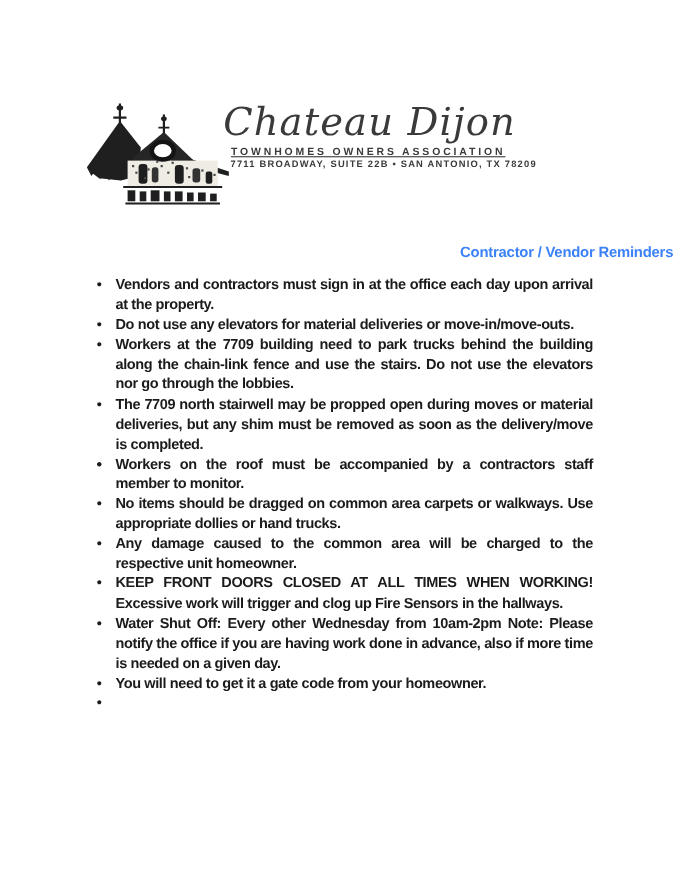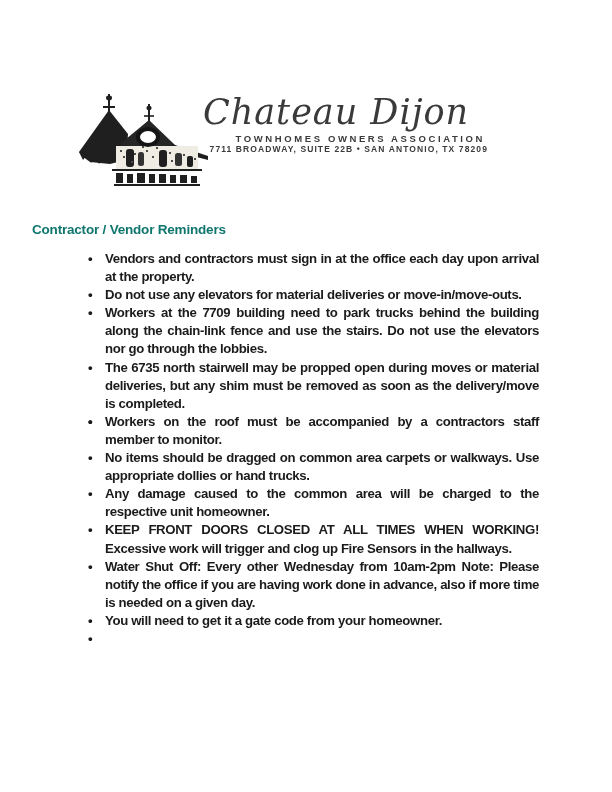--- a/index.html
+++ b/index.html
@@ -38,51 +38,52 @@
     font-size: 35px;
     letter-spacing: 1px;
     color: #3a3a3a;
     white-space: nowrap;
   }
   .brand-org {
     position: absolute;
     left: 210px;
     top: 133px;
     width: 275px;
-    text-align: right;
+    text-align: left;
     font-weight: 700;
     font-size: 9.5px;
     letter-spacing: 2.6px;
     color: #3a3a3a;
     white-space: nowrap;
+    text-decoration: underline;
   }
   .brand-address {
     position: absolute;
     left: 178px;
     top: 144px;
     width: 310px;
     text-align: right;
     font-weight: 700;
     font-size: 8.5px;
     letter-spacing: 1.1px;
     color: #3a3a3a;
     white-space: nowrap;
   }
 
   
   .doc-title {
     position: absolute;
     top: 222px;
     left: 0;
     right: 0;
-    text-align: left;
+    text-align: right;
     font-weight: 700;
     font-size: 13.5px;
     letter-spacing: -0.2px;
-    color: #0f766e;
+    color: #3b82f6;
     padding-left: 32px;
   }
   ul.reminders {
     position: absolute;
     top: 250px;
     left: 87px;
     width: 452px;
     margin: 0;
     padding: 0;
     list-style: none;
@@ -187,21 +188,21 @@
         <span>Do not use any elevators for material deliveries or move-in/move-outs.</span>
       </li>
 
       <li>
         <span class="bullet">•</span>
         <span>Workers at the 7709 building need to park trucks behind the building along the chain-link fence and use the stairs. Do not use the elevators nor go through the lobbies.</span>
       </li>
 
       <li>
         <span class="bullet">•</span>
-        <span>The 6735 north stairwell may be propped open during moves or material deliveries, but any shim must be removed as soon as the delivery/move is completed.</span>
+        <span>The 7709 north stairwell may be propped open during moves or material deliveries, but any shim must be removed as soon as the delivery/move is completed.</span>
       </li>
 
       <li>
         <span class="bullet">•</span>
       </li>
 
       <li>
         <span class="bullet">•</span>
         <span>Workers on the roof must be accompanied by a contractors staff member to monitor.</span>
       </li>

